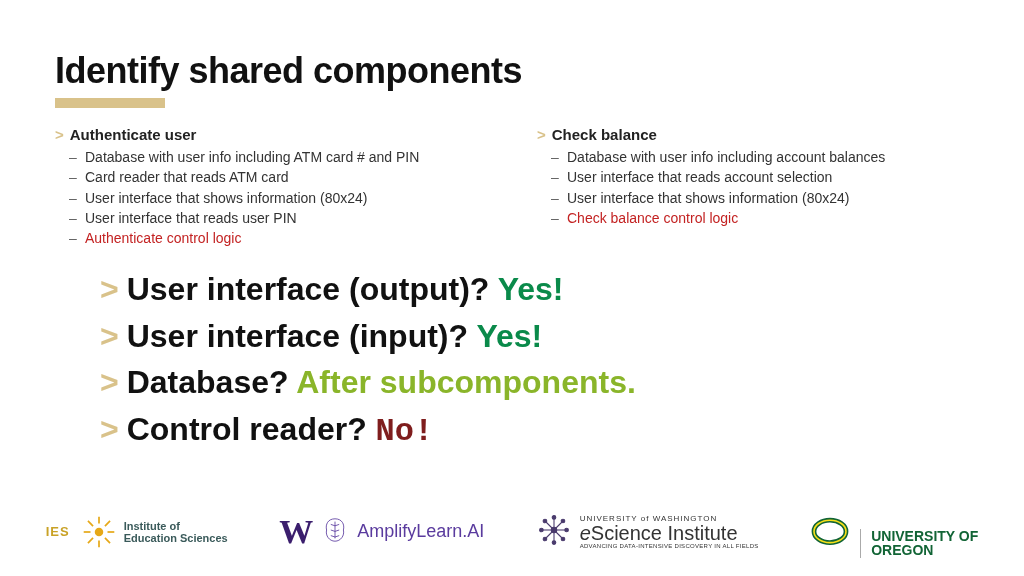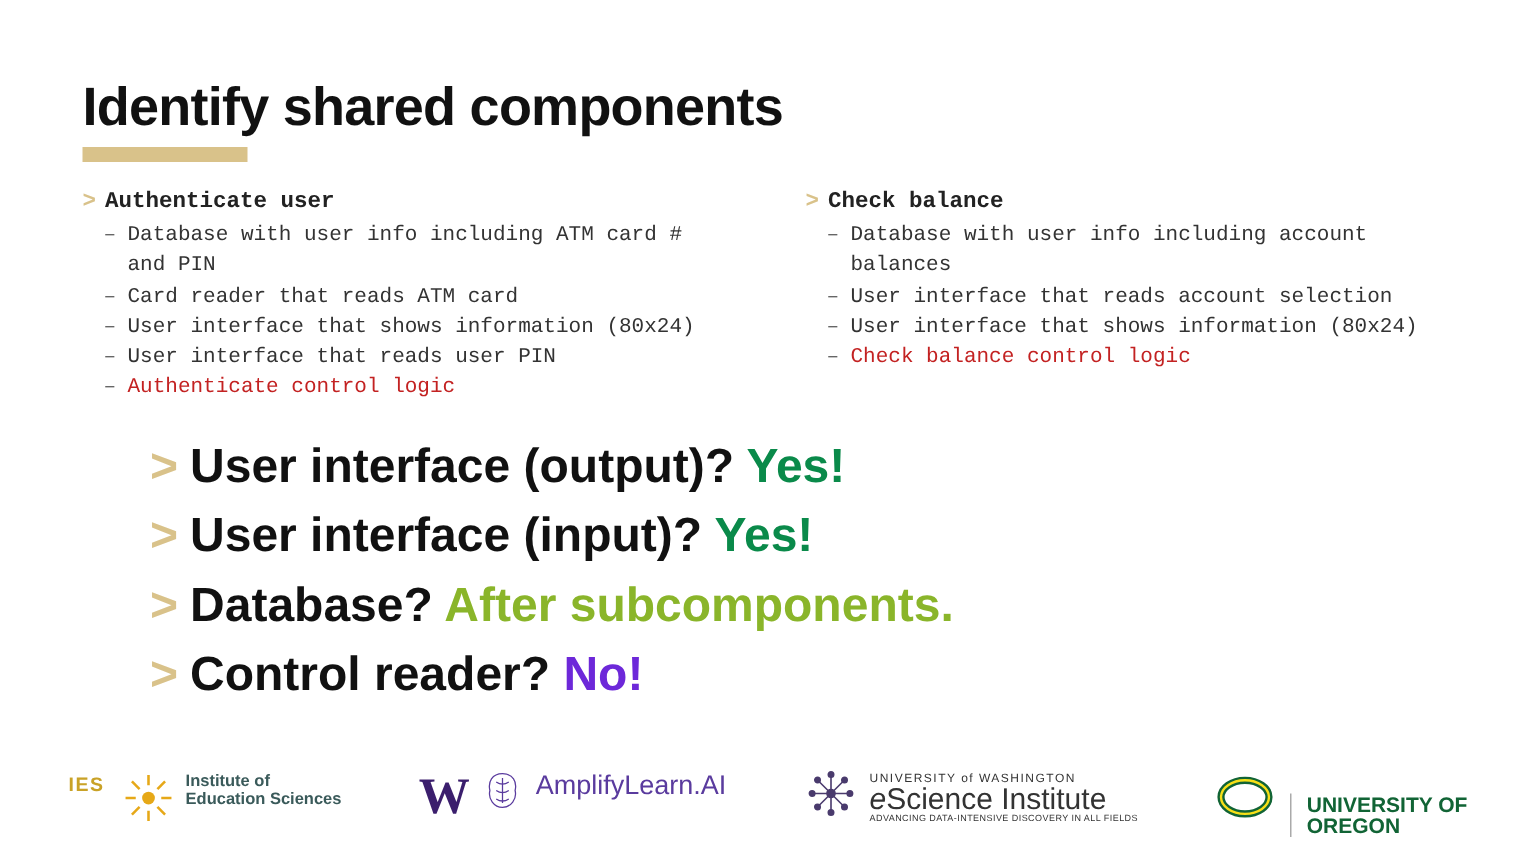--- a/index.html
+++ b/index.html
@@ -1,35 +1,35 @@
 <!DOCTYPE html>
 <html><head>
 <meta charset="utf-8">
 <style>
   * { box-sizing: border-box; margin: 0; padding: 0; }
   html, body { width: 1024px; height: 576px; background: #fff; font-family: Arial, Helvetica, sans-serif; overflow: hidden; }
   .slide { position: relative; width: 1024px; height: 576px; padding: 50px 55px 0 55px; }
   .title { font-size: 36px; font-weight: 900; color: #111; letter-spacing: -0.5px; }
   .underline { width: 110px; height: 10px; background: #d9c28a; margin-top: 6px; margin-bottom: 18px; }
   .columns { display: flex; gap: 50px; }
-  .col { flex: 1; font-family: Liberation Mono, monospace; }
+  .col { flex: 1; }
   .heading { font-weight: 700; font-size: 15px; color: #222; margin-bottom: 4px; }
   .chevron { color: #d9c28a; font-weight: 900; margin-right: 6px; }
   .sublist { list-style: none; padding-left: 30px; }
   .sublist li { font-size: 14px; color: #333; line-height: 1.45; position: relative; }
   .sublist li::before { content: "–"; position: absolute; left: -16px; color: #666; }
   .sublist li.red { color: #c32222; }
   .biglist { margin-top: 18px; padding-left: 45px; }
   .bigitem { font-size: 32px; font-weight: 800; color: #111; line-height: 1.45; }
   .bigitem .chevron { color: #d9c28a; font-weight: 900; margin-right: 8px; }
   .ans-green { color: #0a8a4a; }
   .ans-olive { color: #8ab52a; }
-  .ans-grey { color: #6d28d9; }
+  .ans-grey { color: #7f1d1d; font-family: Liberation Mono, monospace; }
   .footer { position: absolute; left: 0; right: 0; bottom: 18px; display: flex; align-items: center; justify-content: space-around; padding: 0 20px; }
-  .logo { display: flex; align-items: flex-start; gap: 8px; color: #333; }
+  .logo { display: flex; align-items: center; gap: 8px; color: #333; }
   .ies-sun { width: 34px; height: 34px; position: relative; }
   .ies-sun svg { width: 34px; height: 34px; }
   .ies-text { font-size: 11px; font-weight: 700; color: #3a5a5a; line-height: 1.1; }
   .ies-label { font-size: 13px; font-weight: 900; color: #c9a227; margin-right: 4px; letter-spacing: 1px; }
   .w-logo { font-family: Georgia, serif; font-size: 34px; font-weight: 900; color: #3b1e6d; }
   .amplify { font-size: 18px; color: #5a3b9e; font-weight: 400; }
   .brain svg { width: 28px; height: 28px; }
   .escience-wrap { display: flex; align-items: center; gap: 8px; }
   .escience-star svg { width: 36px; height: 36px; }
   .escience-text { line-height: 1; }

